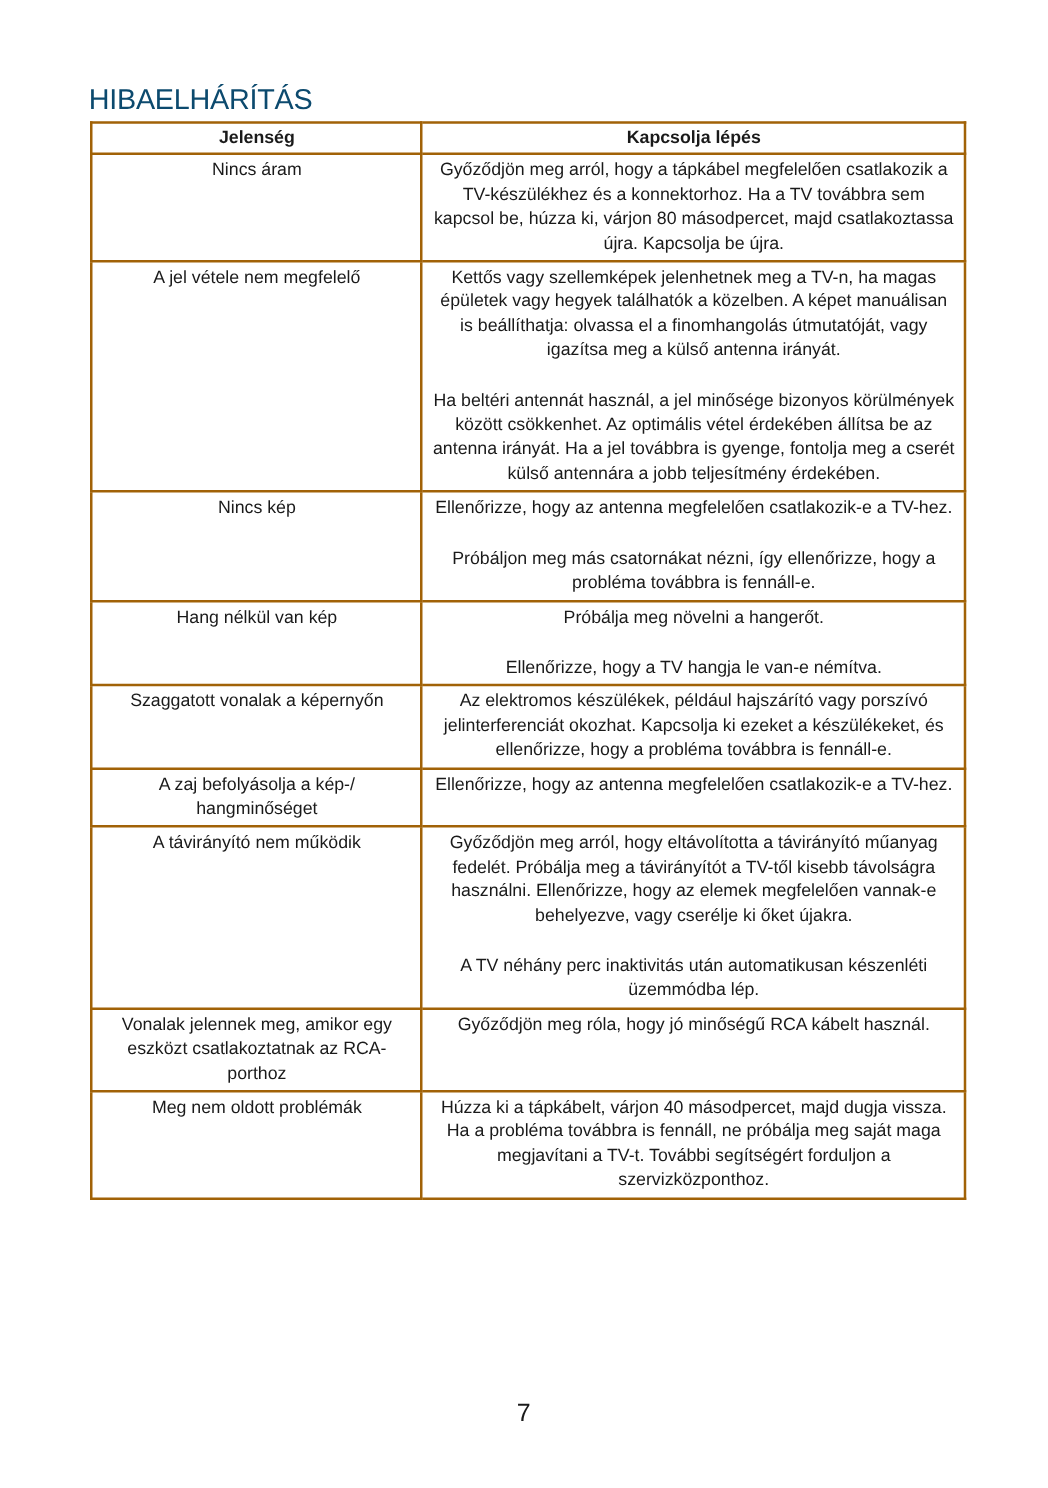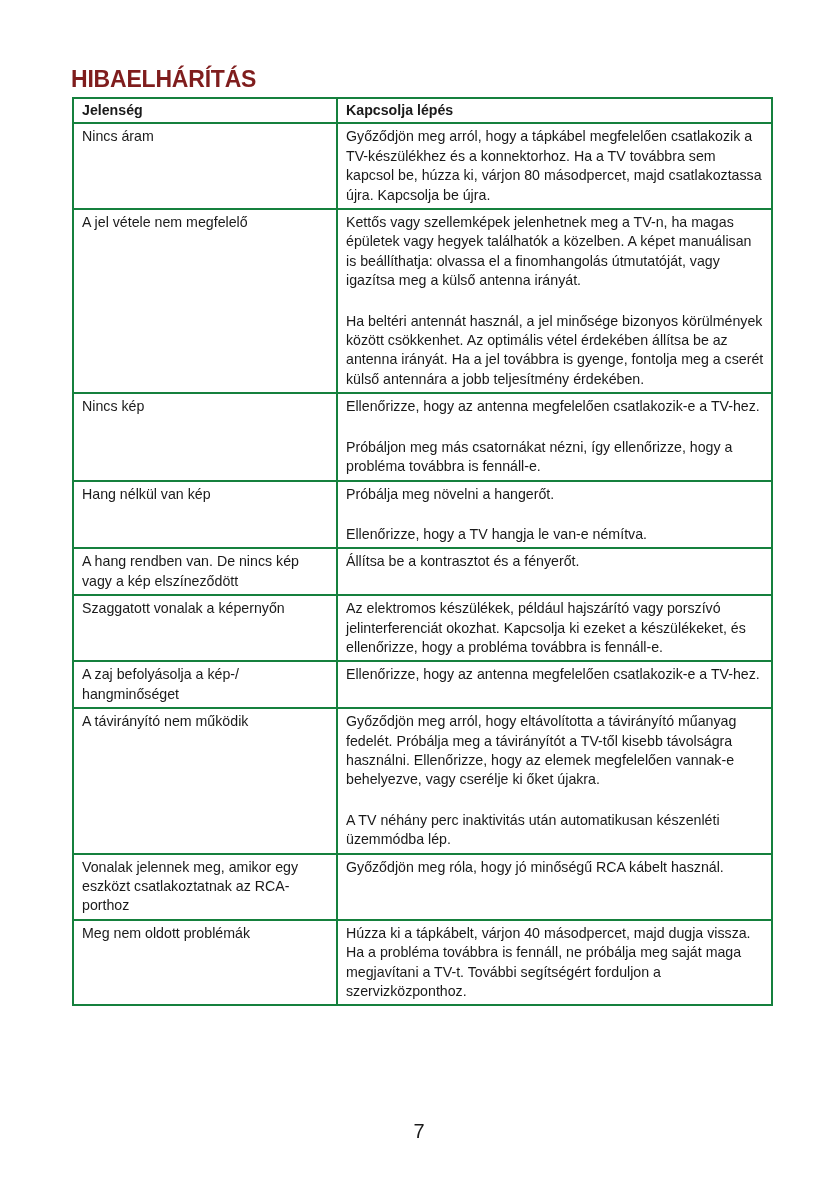--- a/index.html
+++ b/index.html
@@ -1,22 +1,22 @@
 <!DOCTYPE html>
 <html><head>
 <meta charset="utf-8">
 <style>
   html, body { margin: 0; padding: 0; background: #ffffff; }
   body { width: 838px; height: 1190px; position: relative; overflow: hidden;
          font-family: "Liberation Sans", sans-serif; color: #1a1a1a; }
-  .title { position: absolute; left: 71px; top: 66px; font-size: 23px; font-weight: bold;
-           letter-spacing: -0.2px; color: #7f1d1d; }
+  .title { position: absolute; left: 71px; top: 66px; font-size: 23px; font-weight: normal;
+           letter-spacing: -0.2px; color: #0c4a6e; }
   table.ts { position: absolute; left: 72px; top: 97px; width: 699px;
              border-collapse: collapse; border: 2px solid #222; table-layout: fixed; }
-  table.ts th, table.ts td { border: 2px solid #15803d; vertical-align: top; text-align: left;
+  table.ts th, table.ts td { border: 2px solid #a16207; vertical-align: top; text-align: center;
              font-size: 14.2px; line-height: 19.4px; padding: 3px 7px 3px 8px; }
   table.ts th { font-weight: bold; padding-top: 2px; padding-bottom: 2px; }
   col.c1 { width: 264px; }
   col.c2 { width: 435px; }
   .para { margin: 0; }
   .para + .para { margin-top: 21px; }
   .pagenum { position: absolute; left: 0; width: 838px; top: 1120px; text-align: center;
              font-size: 20px; }
 </style>
 </head>
@@ -57,26 +57,20 @@
       </td>
     </tr>
     <tr>
       <td>Hang nélkül van kép</td>
       <td>
         <p class="para">Próbálja meg növelni a hangerőt.</p>
         <p class="para">Ellenőrizze, hogy a TV hangja le van-e némítva.</p>
       </td>
     </tr>
     <tr>
-      <td>A hang rendben van. De nincs kép vagy a kép elszíneződött</td>
-      <td>
-        <p class="para">Állítsa be a kontrasztot és a fényerőt.</p>
-      </td>
-    </tr>
-    <tr>
       <td>Szaggatott vonalak a képernyőn</td>
       <td>
         <p class="para">Az elektromos készülékek, például hajszárító vagy porszívó jelinterferenciát okozhat. Kapcsolja ki ezeket a készülékeket, és ellenőrizze, hogy a probléma továbbra is fennáll-e.</p>
       </td>
     </tr>
     <tr>
       <td>A zaj befolyásolja a kép-/ hangminőséget</td>
       <td>
         <p class="para">Ellenőrizze, hogy az antenna megfelelően csatlakozik-e a TV-hez.</p>
       </td>

